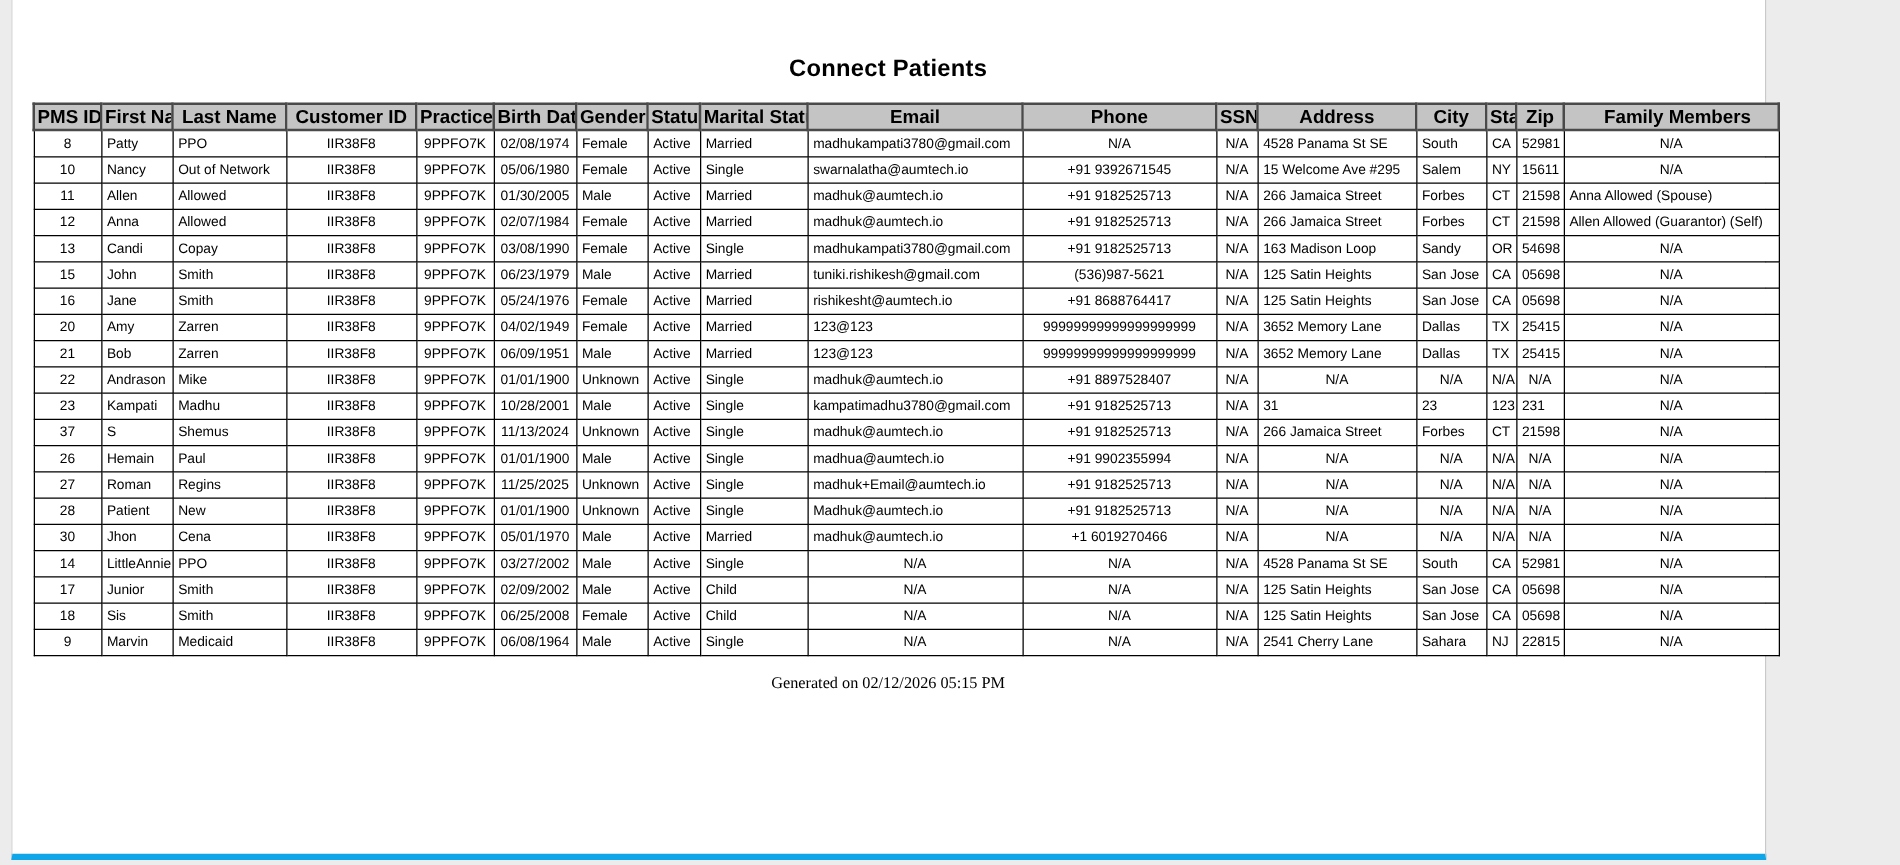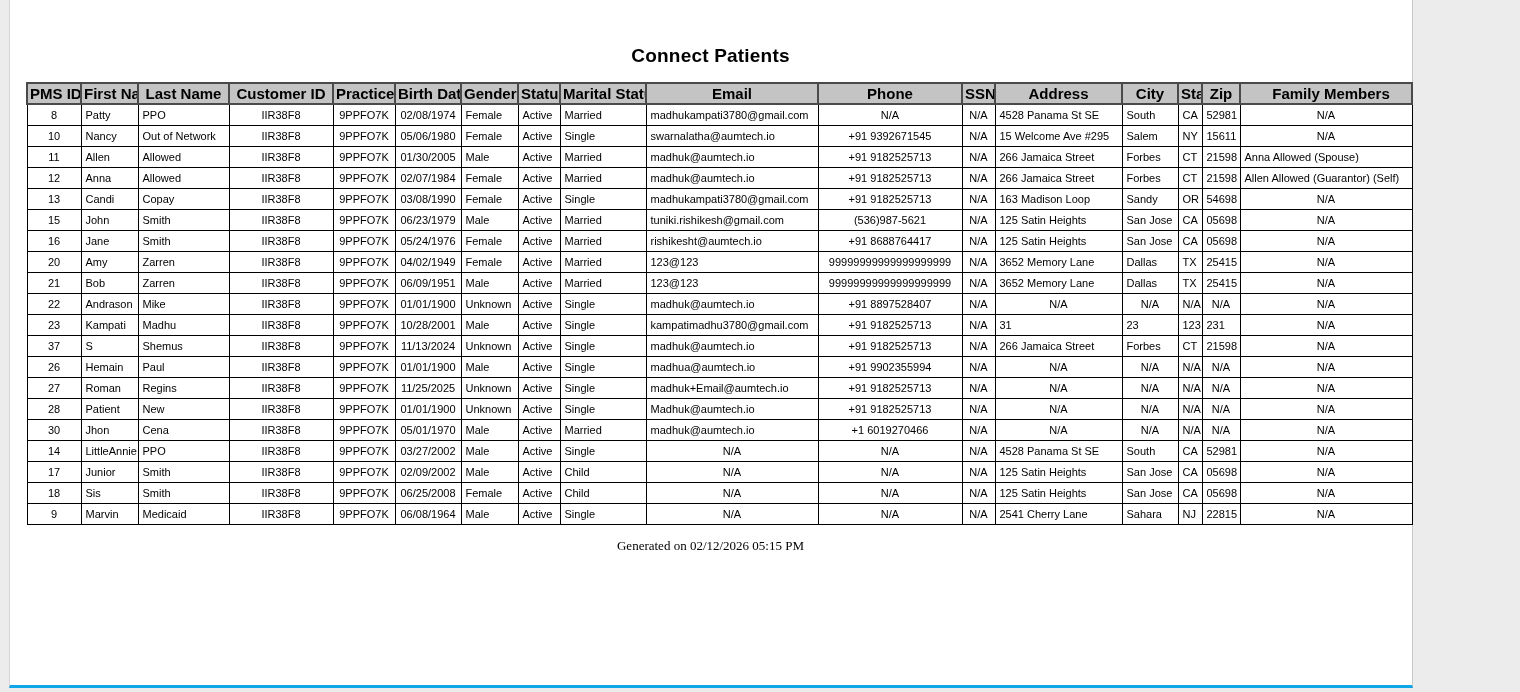--- a/index.html
+++ b/index.html
@@ -20,21 +20,21 @@
   }
   .page {
     position: absolute;
     left: 9px;
     top: 0;
     width: 1404px;
     height: 688px;
     background: #ffffff;
     border-left: 1px solid #d6d6d6;
     border-right: 1px solid #c9c9c9;
-    border-bottom: 3px solid #0ea5e9;
+    border-bottom: 5px solid #0ea5e9;
   }
   .content {
     padding: 45px 0 0 16px;
     width: 1386px;
   }
   .title {
     width: 1369px;
     font-size: 19px;
     font-weight: bold;
     text-align: center;
@@ -89,21 +89,21 @@
               <th style="width: 54px;">PMS ID</th>
               <th style="width: 57px;">First Name</th>
               <th style="width: 91px;">Last Name</th>
               <th style="width: 104px;">Customer ID</th>
               <th style="width: 62px;">Practice ID</th>
               <th style="width: 66px;">Birth Date</th>
               <th style="width: 57px;">Gender</th>
               <th style="width: 42px;">Status</th>
               <th style="width: 86px;">Marital Status</th>
               <th style="width: 172px;">Email</th>
-              <th style="width: 144px;">Phone</th>
+              <th style="width: 155px;">Phone</th>
               <th style="width: 33px;">SSN</th>
               <th style="width: 127px;">Address</th>
               <th style="width: 56px;">City</th>
               <th style="width: 24px;">State</th>
               <th style="width: 38px;">Zip</th>
               <th style="width: 172px; padding-left: 12px;">Family Members</th>
             </tr>
         </thead>
         <tbody id="table-body">
             <tr>

